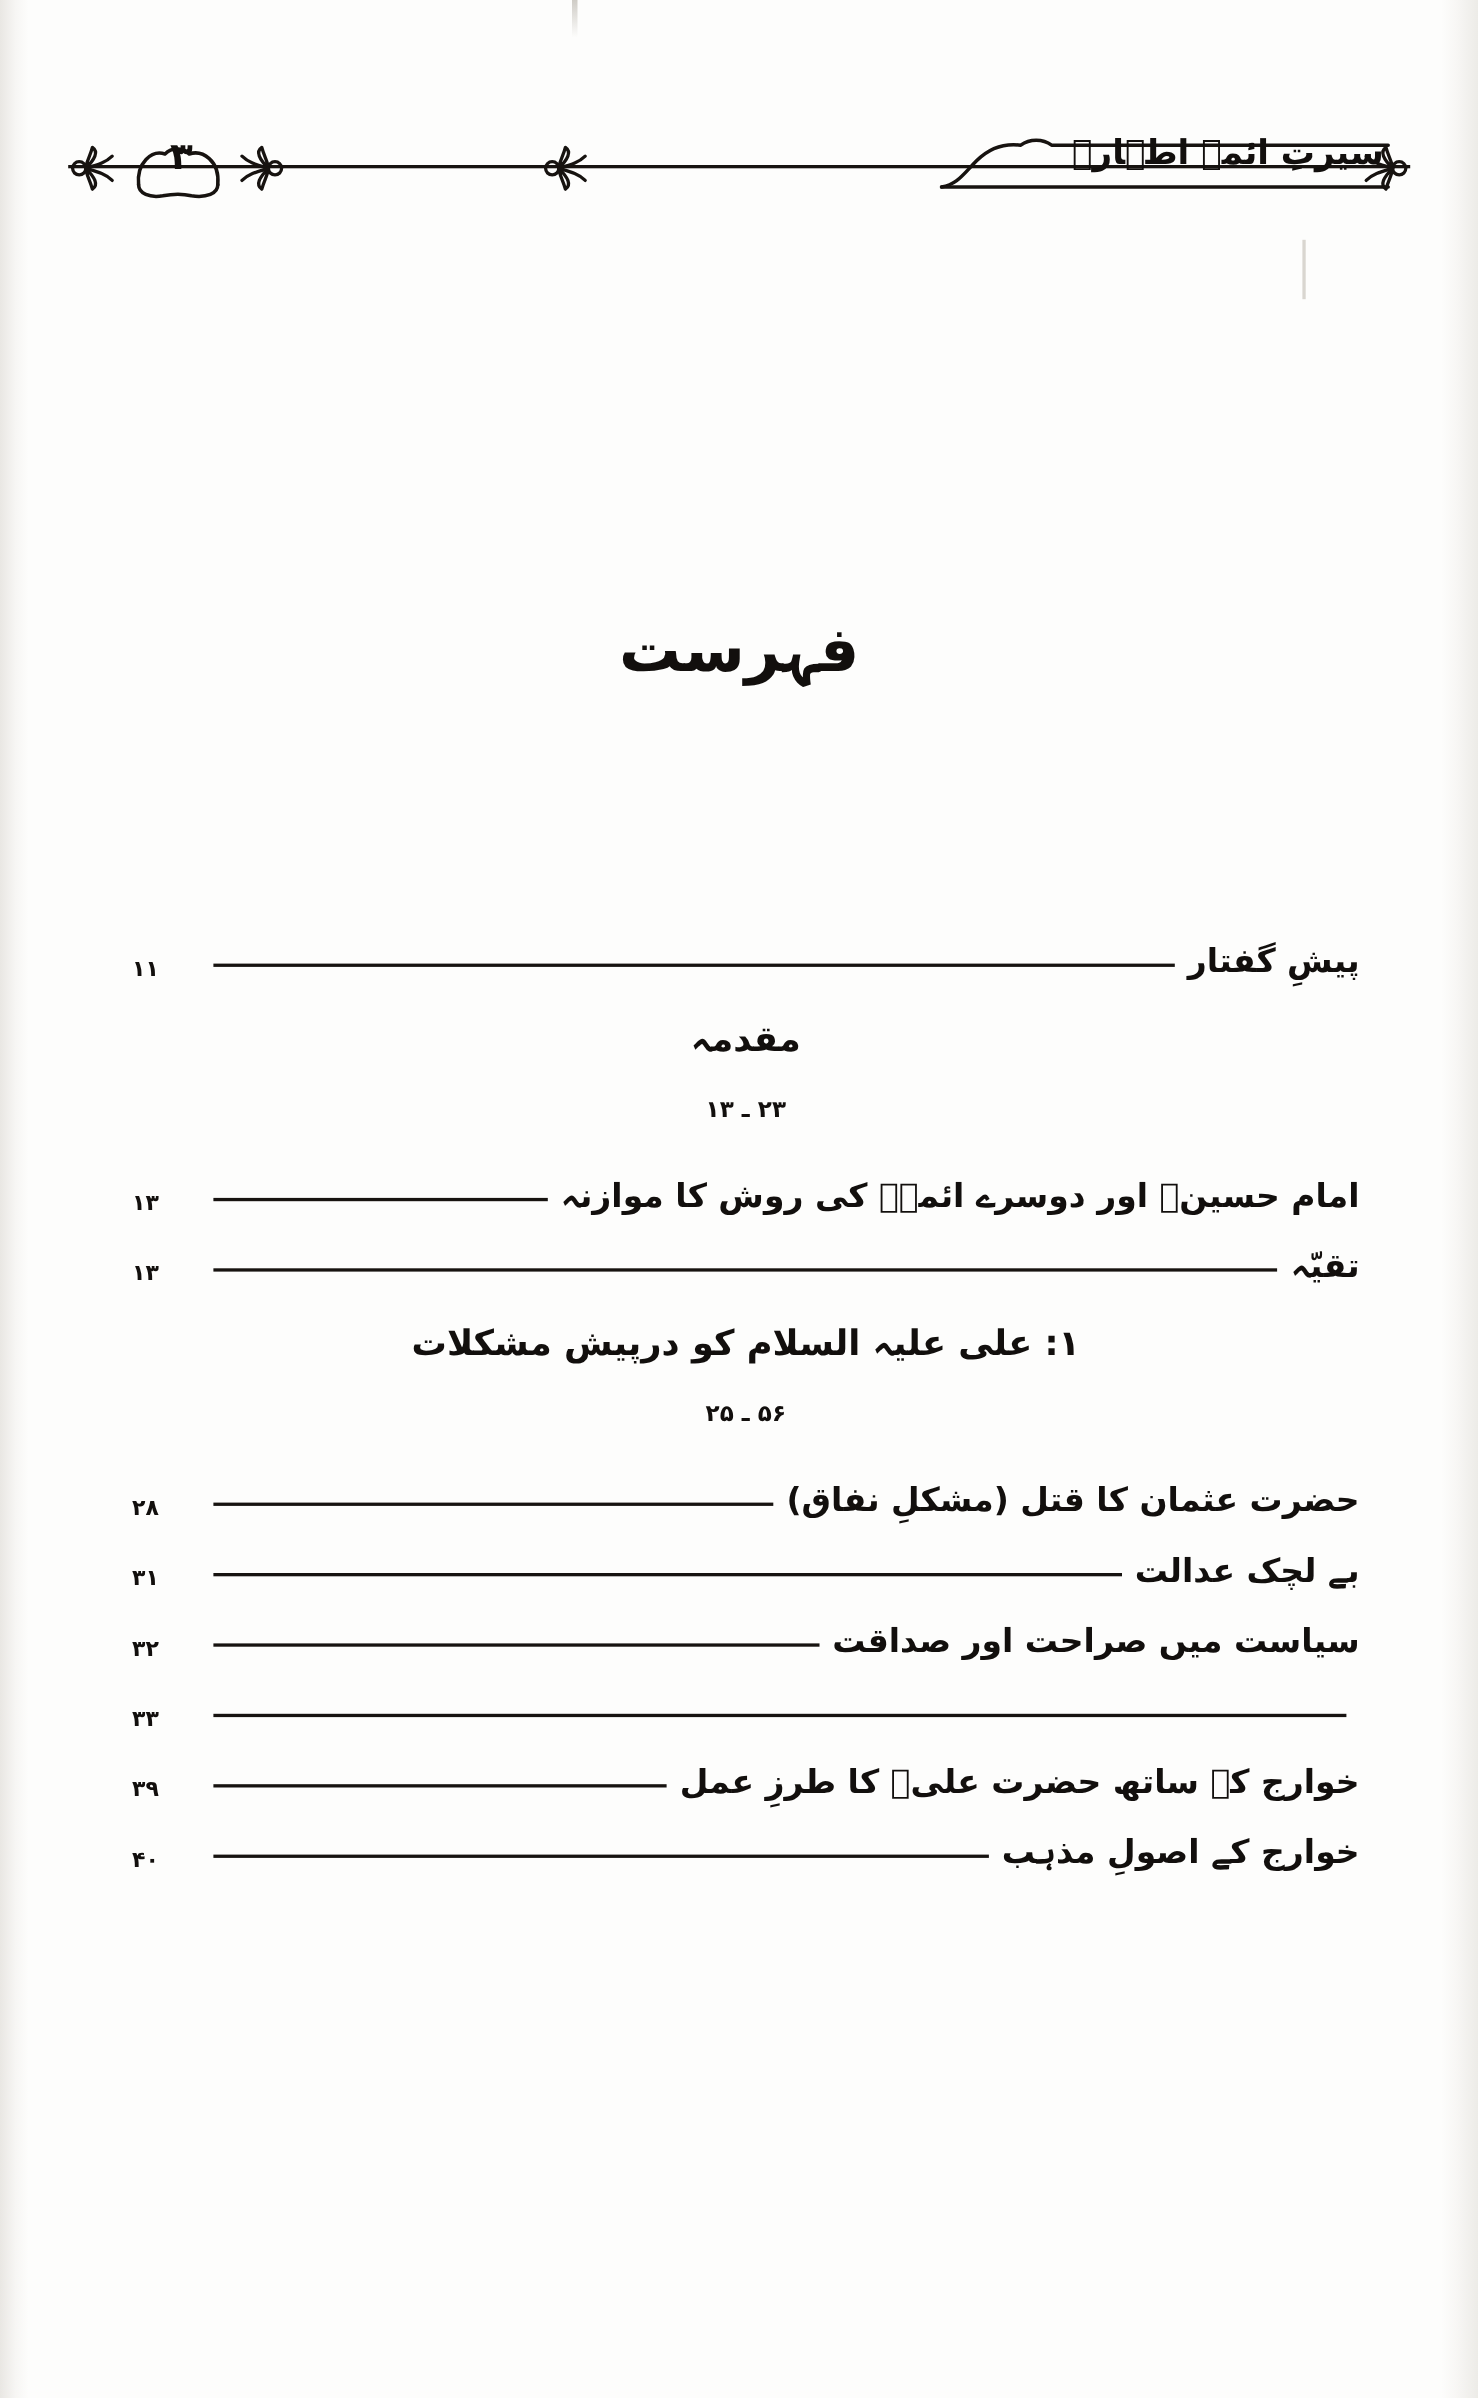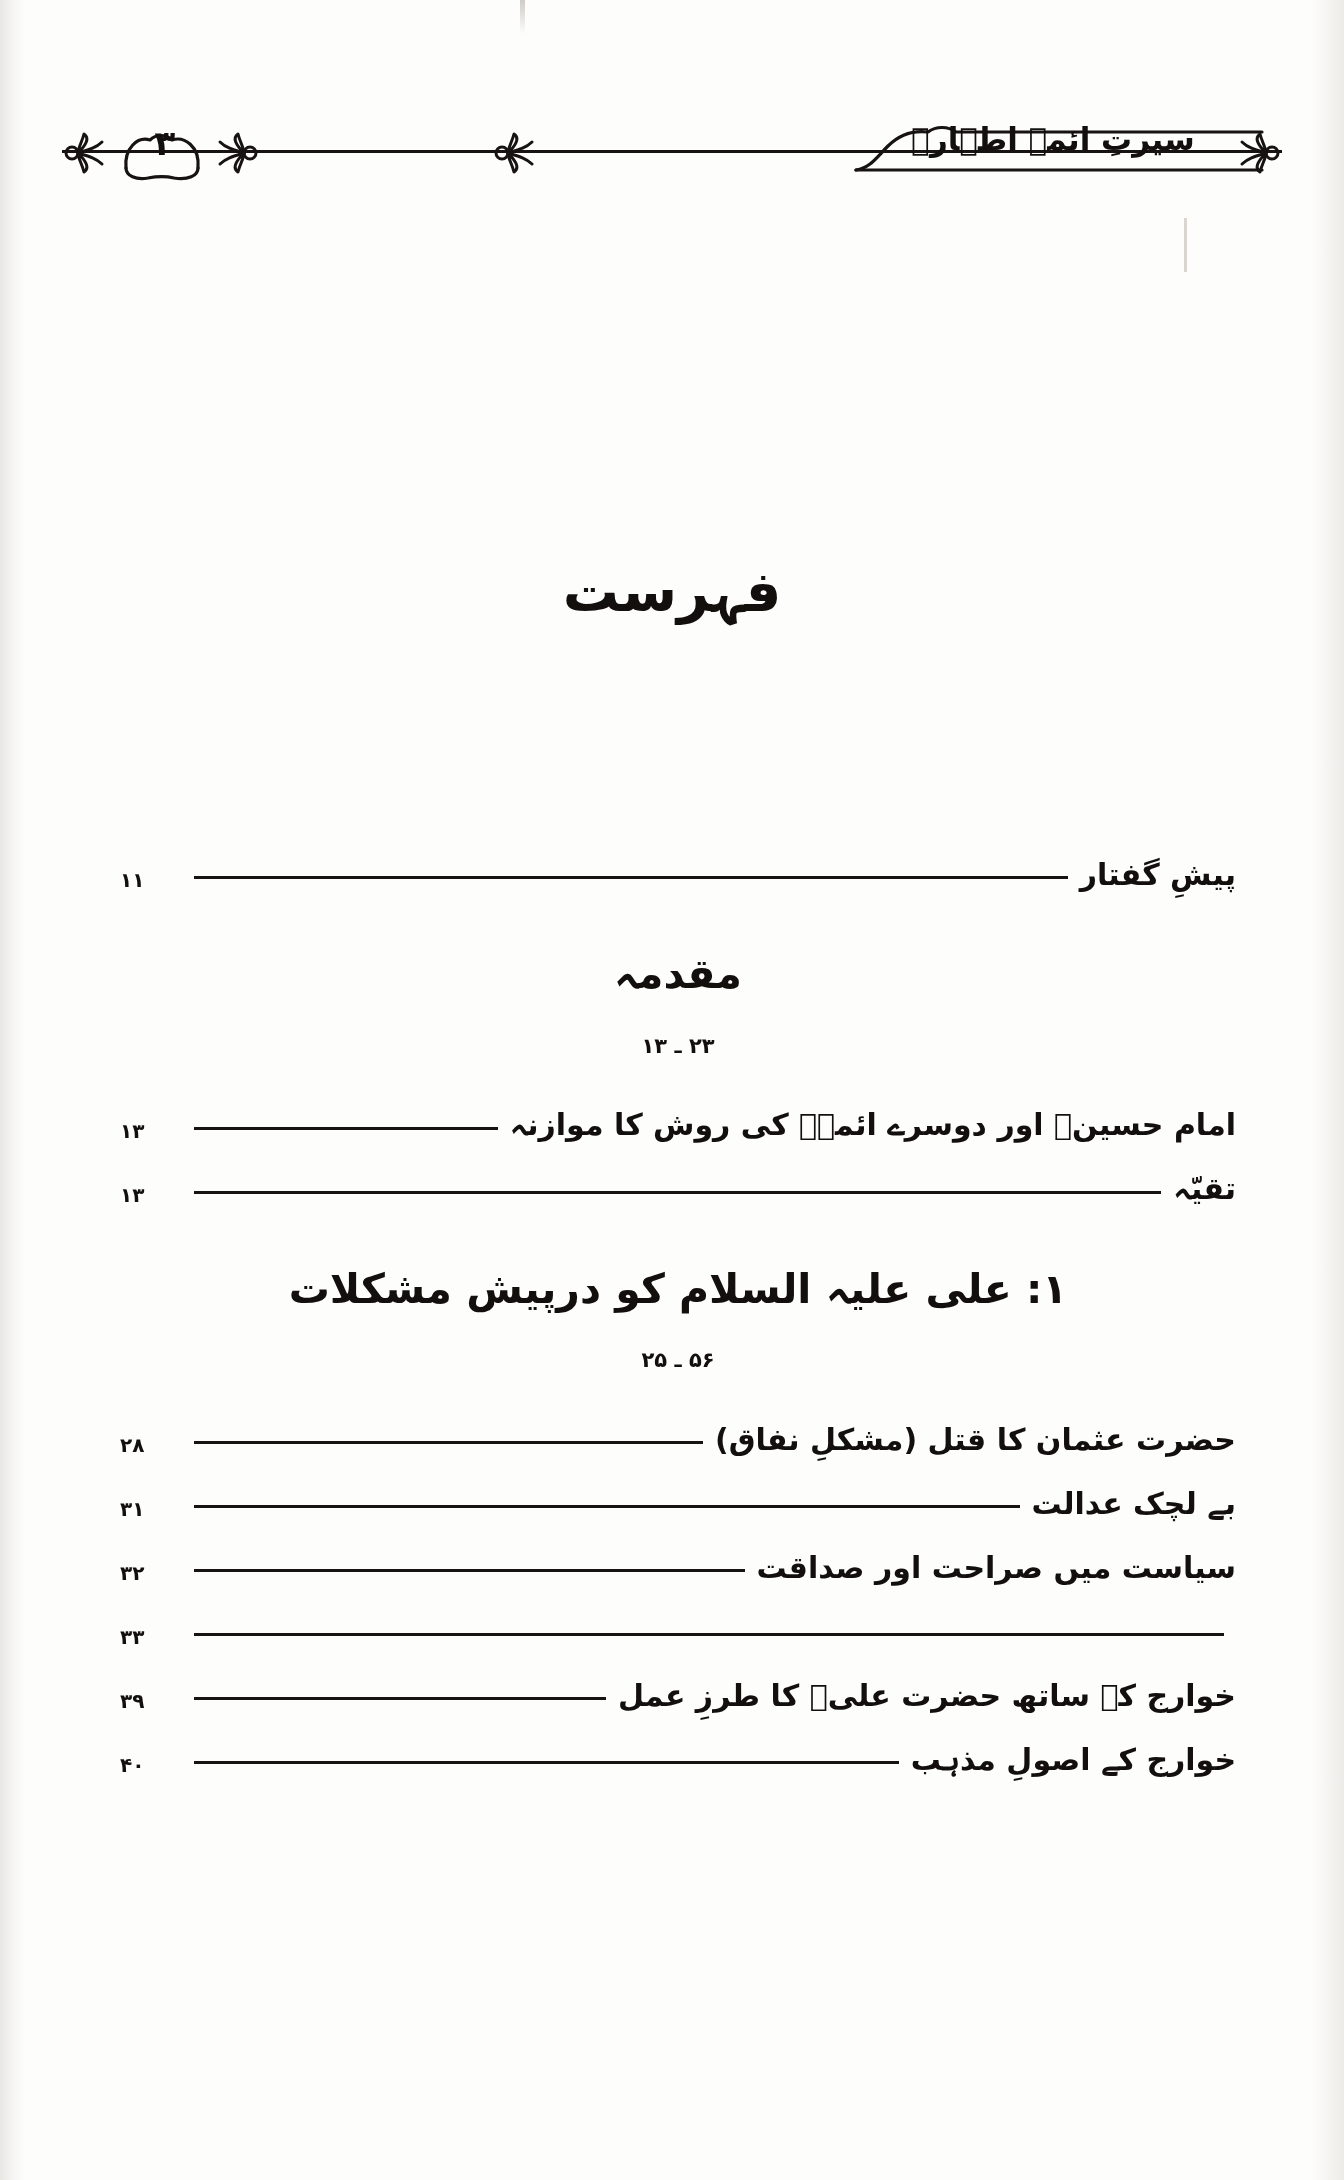--- a/index.html
+++ b/index.html
@@ -114,21 +114,20 @@
     right: 0px;
     width: 450px;
     height: 86px;
   }
   .title-cartouche svg { display:block; width:450px; height:86px; }
   .header-title {
     position: absolute;
     top: 24px;
     right: 24px;
     width: 410px;
-    text-align: center;
     font-size: 31px;
     line-height: 1.25;
     font-weight: 600;
     letter-spacing: 0.5px;
     font-family: "DejaVu Sans", sans-serif;
   }
 
   
   .main-heading {
     position: absolute;
@@ -190,25 +189,24 @@
     font-family: "DejaVu Sans", sans-serif;
   }
 
   
   .toc-section {
     width: 100%;
     text-align: center;
     margin: 24px 0 18px 0;
   }
   .toc-section-title {
-    font-size: 41px;
+    font-size: 32px;
     line-height: 1.5;
     font-weight: 700;
     font-family: "DejaVu Sans", sans-serif;
-    margin-top: 48px;
   }
   .toc-section-range {
     margin-top: 30px;
     font-size: 21px;
     line-height: 1;
     font-weight: 600;
     letter-spacing: 1px;
     font-family: "DejaVu Sans", sans-serif;
   }
   .gap-sm { height: 18px; }

